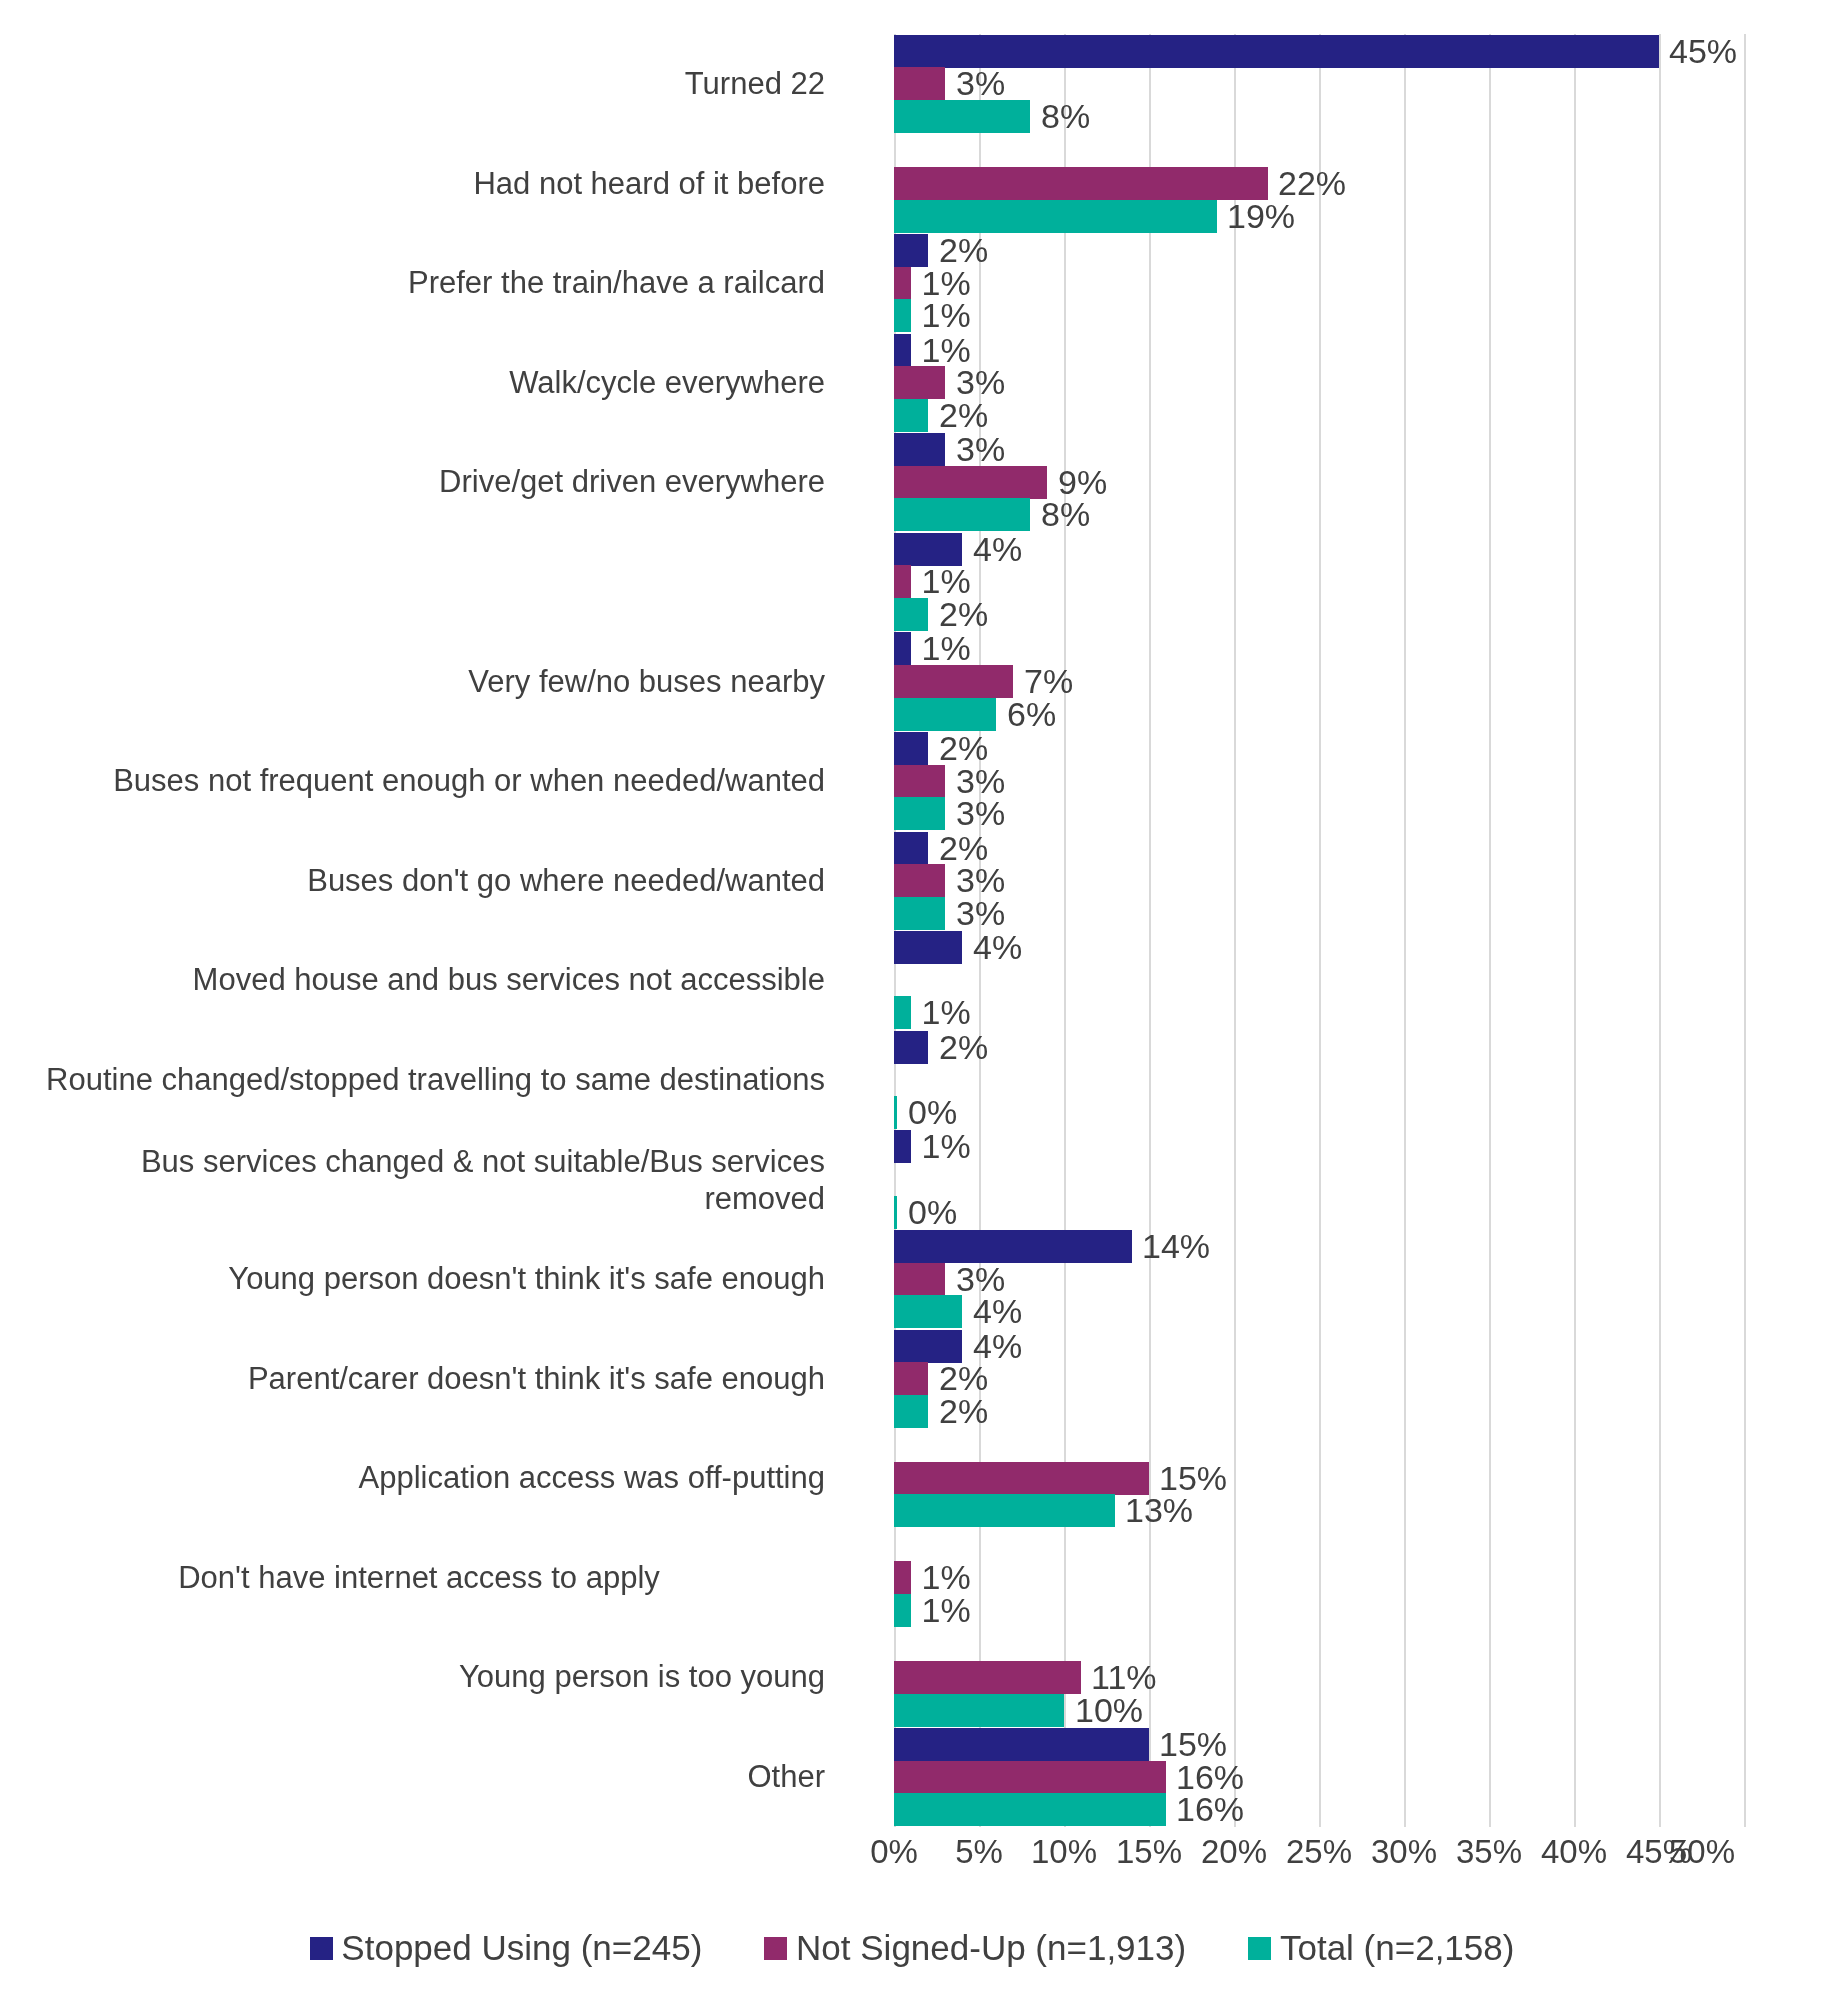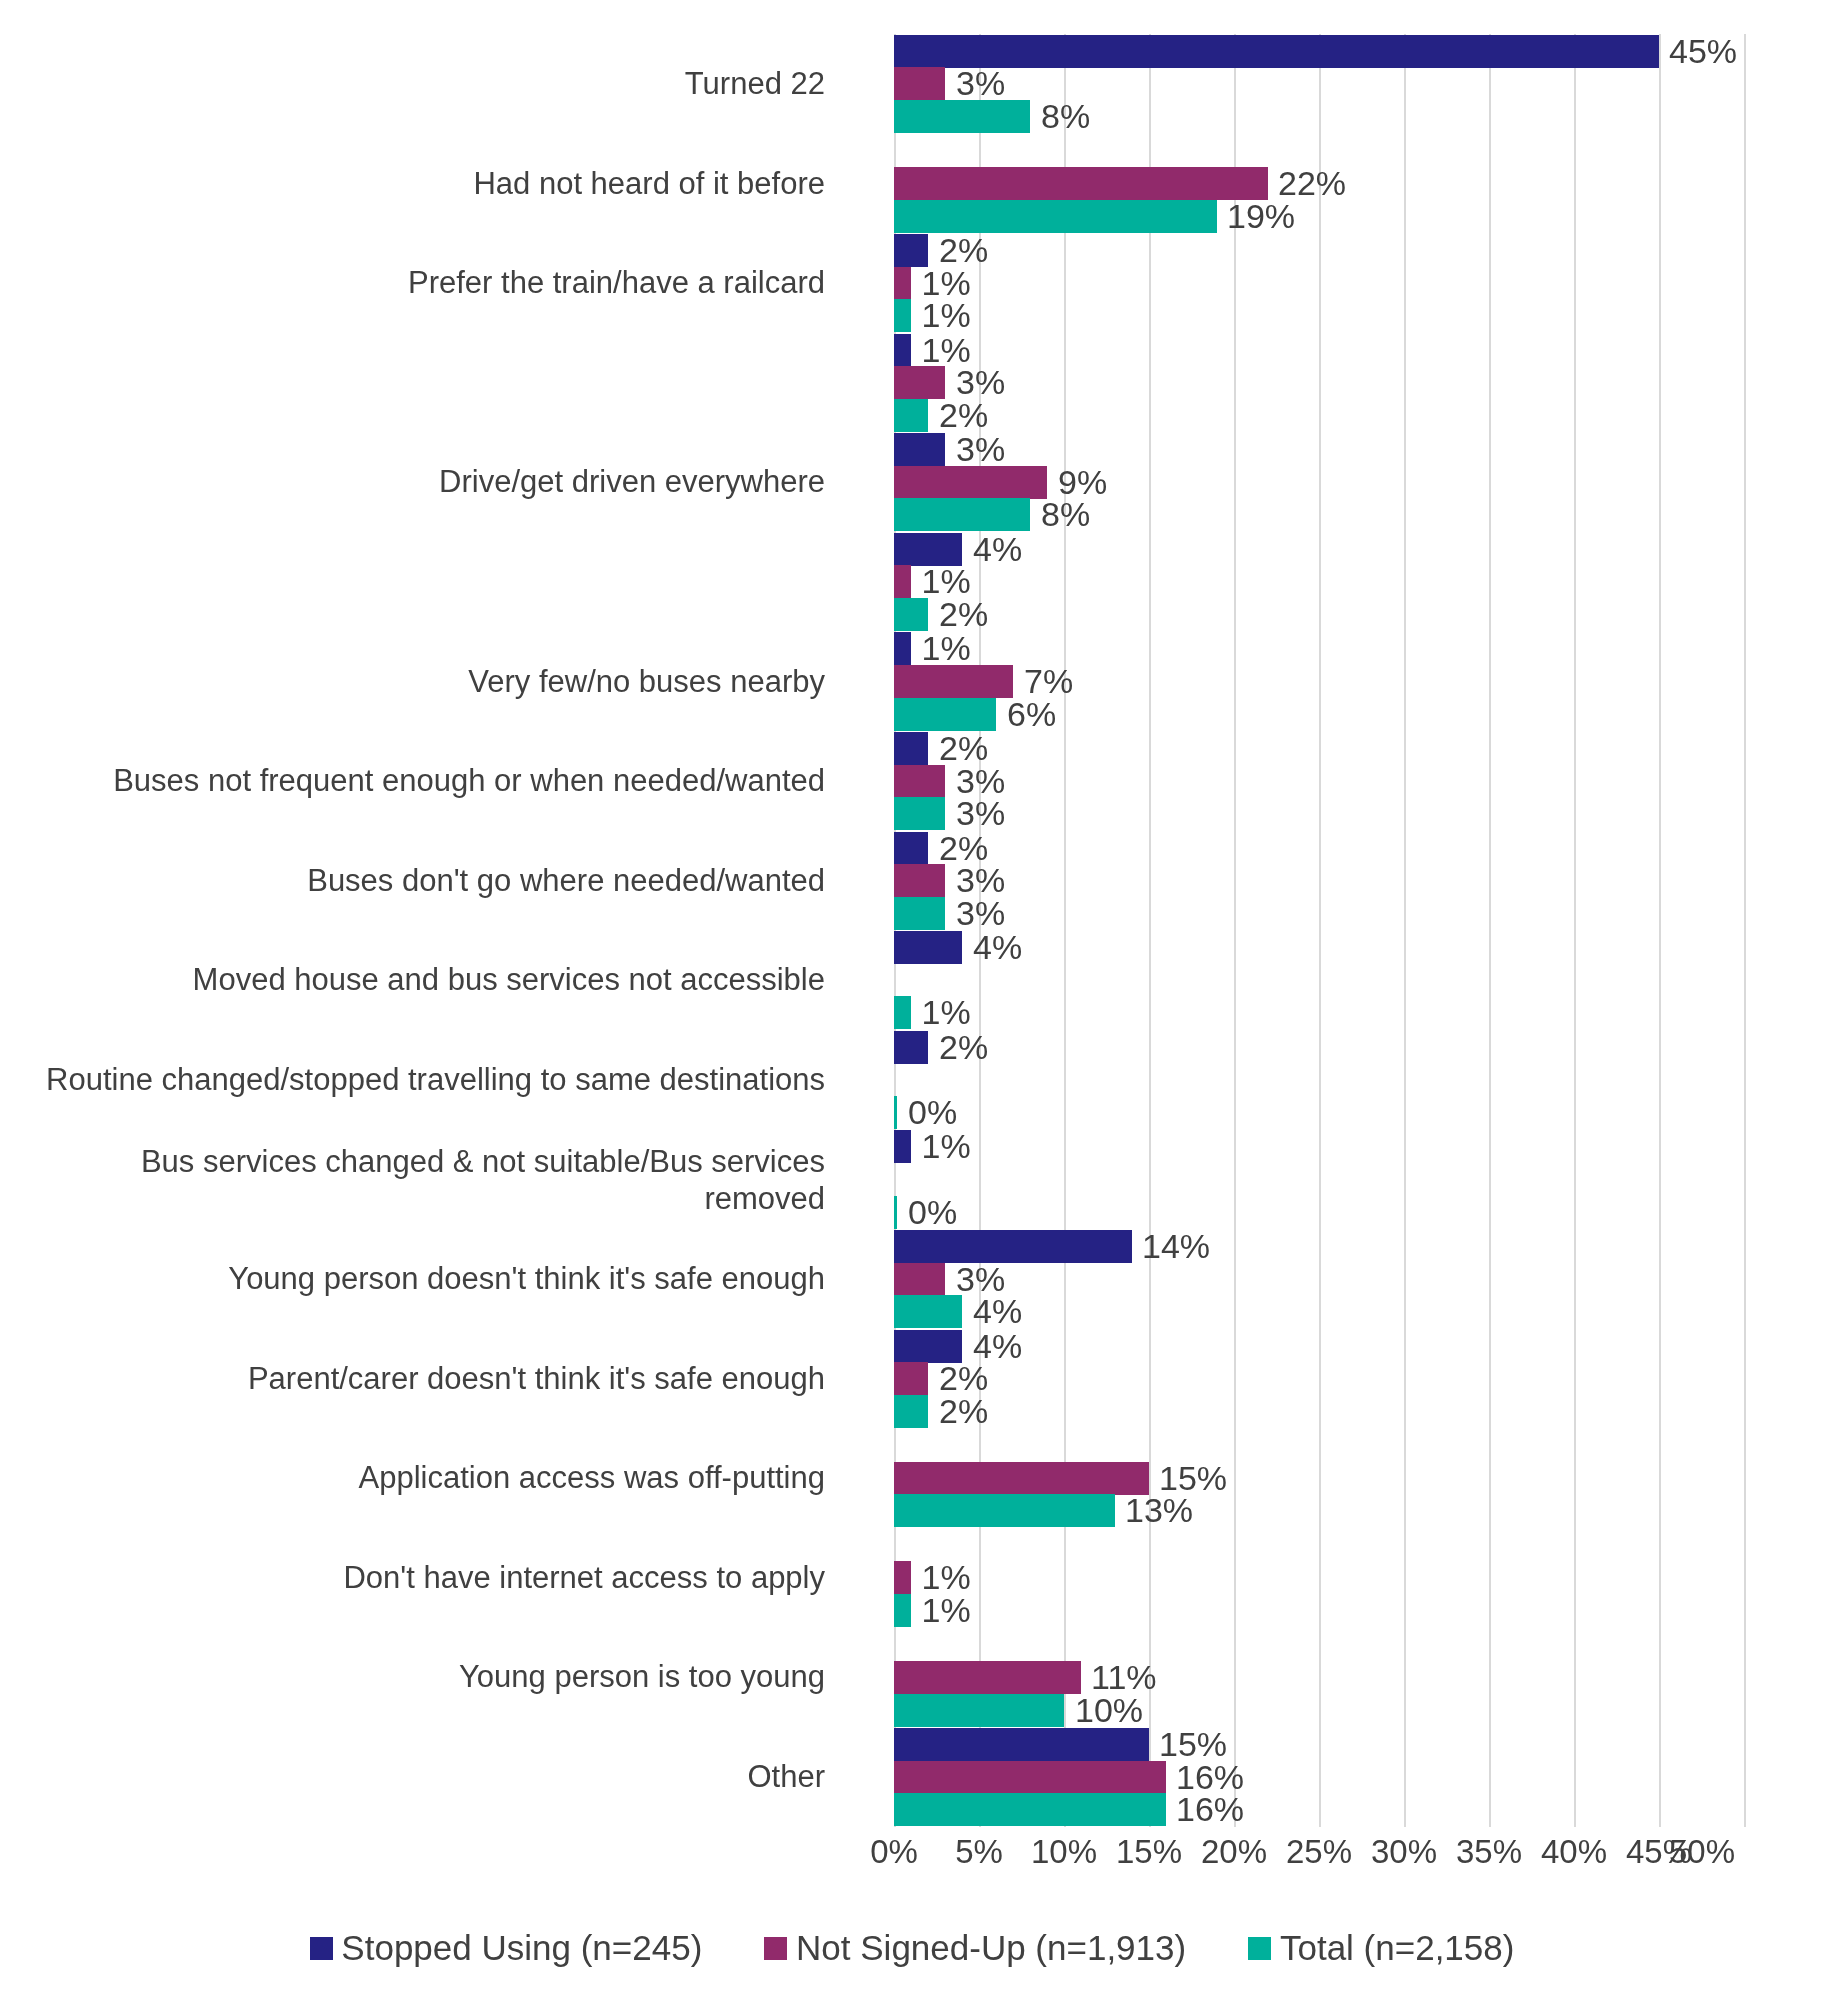--- a/index.html
+++ b/index.html
@@ -129,20 +129,23 @@
   <div class="labels-layer" id="labels-layer">
       <div class="cat-label-box" style="top: 0px; height: 100px;">
         <span>Turned 22</span>
       </div>
       <div class="cat-label-box" style="top: 100px; height: 100px;">
         <span>Had not heard of it before</span>
       </div>
       <div class="cat-label-box" style="top: 199px; height: 100px;">
         <span>Prefer the train/have a railcard</span>
       </div>
+      <div class="cat-label-box" style="top: 299px; height: 100px;">
+        <span>Walk/cycle everywhere</span>
+      </div>
       <div class="cat-label-box" style="top: 398px; height: 100px;">
         <span>Drive/get driven everywhere</span>
       </div>
       <div class="cat-label-box" style="top: 598px; height: 100px;">
         <span>Very few/no buses nearby</span>
       </div>
       <div class="cat-label-box" style="top: 697px; height: 100px;">
         <span>Buses not frequent enough or when needed/wanted</span>
       </div>
       <div class="cat-label-box" style="top: 896px; height: 100px;">
@@ -159,21 +162,21 @@
       </div>
       <div class="cat-label-box" style="top: 1195px; height: 100px;">
         <span>Young person doesn't think it's safe enough</span>
       </div>
       <div class="cat-label-box" style="top: 1295px; height: 100px;">
         <span>Parent/carer doesn't think it's safe enough</span>
       </div>
       <div class="cat-label-box" style="top: 1394px; height: 100px;">
         <span>Application access was off-putting</span>
       </div>
-      <div class="cat-label-box" style="top: 1494px; height: 100px;">
+      <div class="cat-label-box" style="top: 1494px; height: 100px; justify-content: center;">
         <span>Don't have internet access to apply</span>
       </div>
       <div class="cat-label-box" style="top: 1593px; height: 100px;">
         <span>Young person is too young</span>
       </div>
       <div class="cat-label-box" style="top: 1693px; height: 100px;">
         <span>Other</span>
       </div>
     </div>
 

